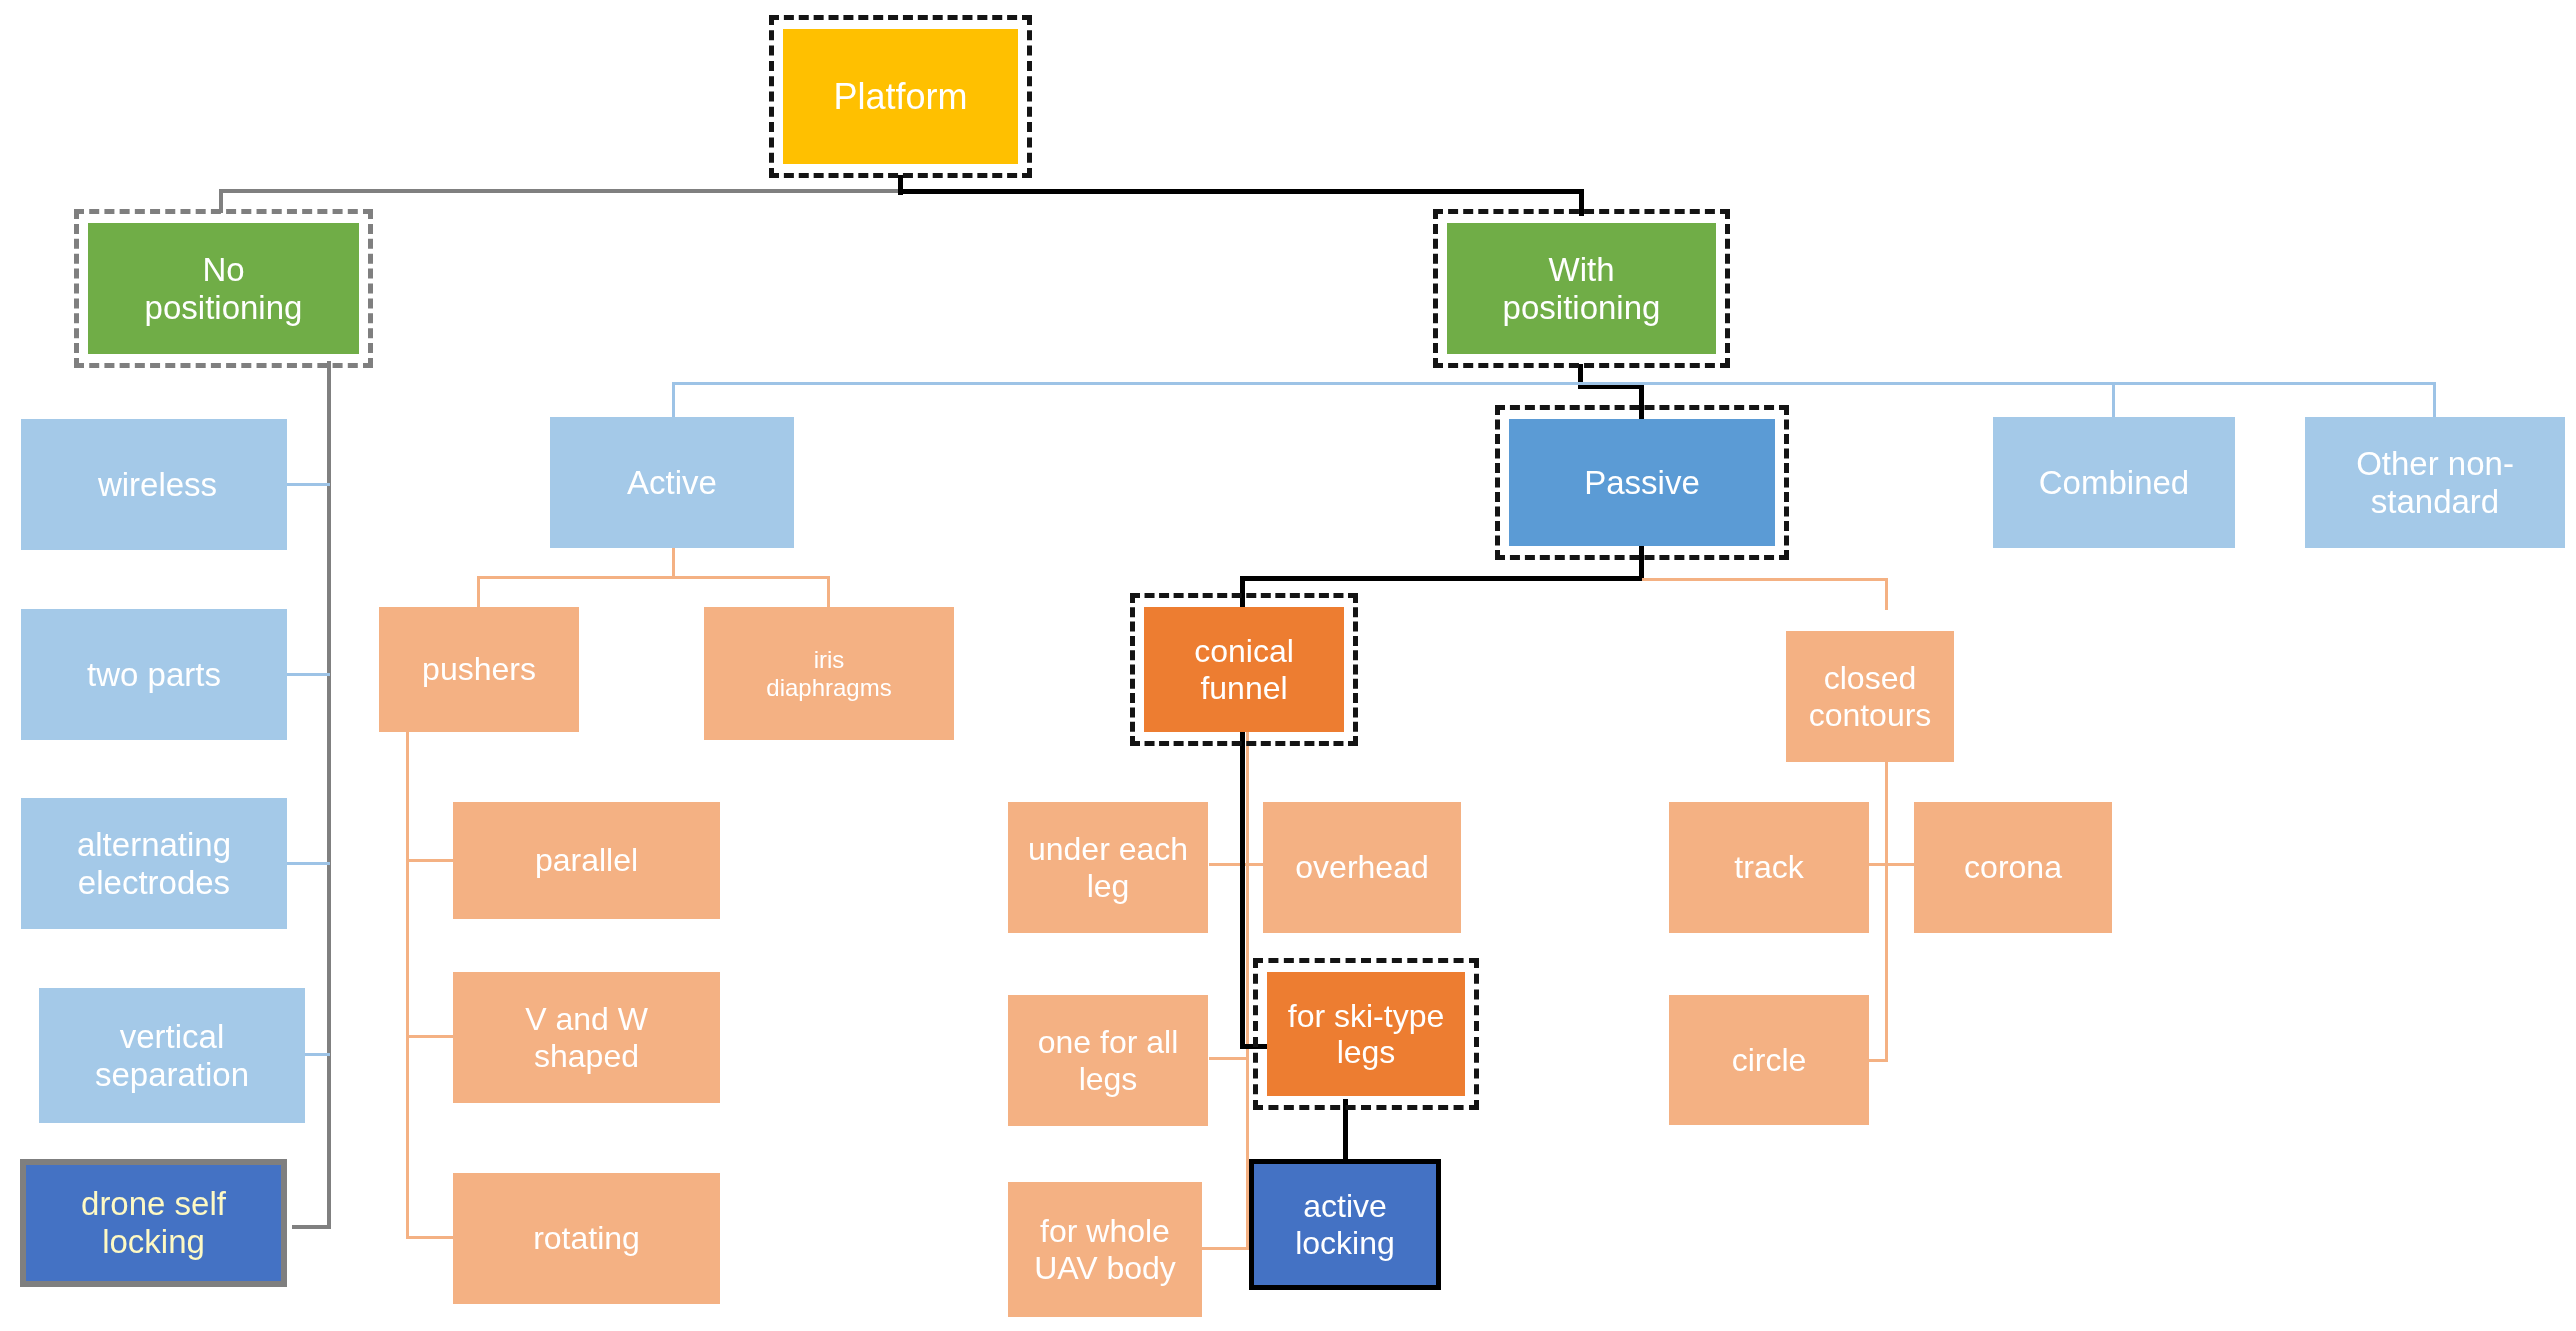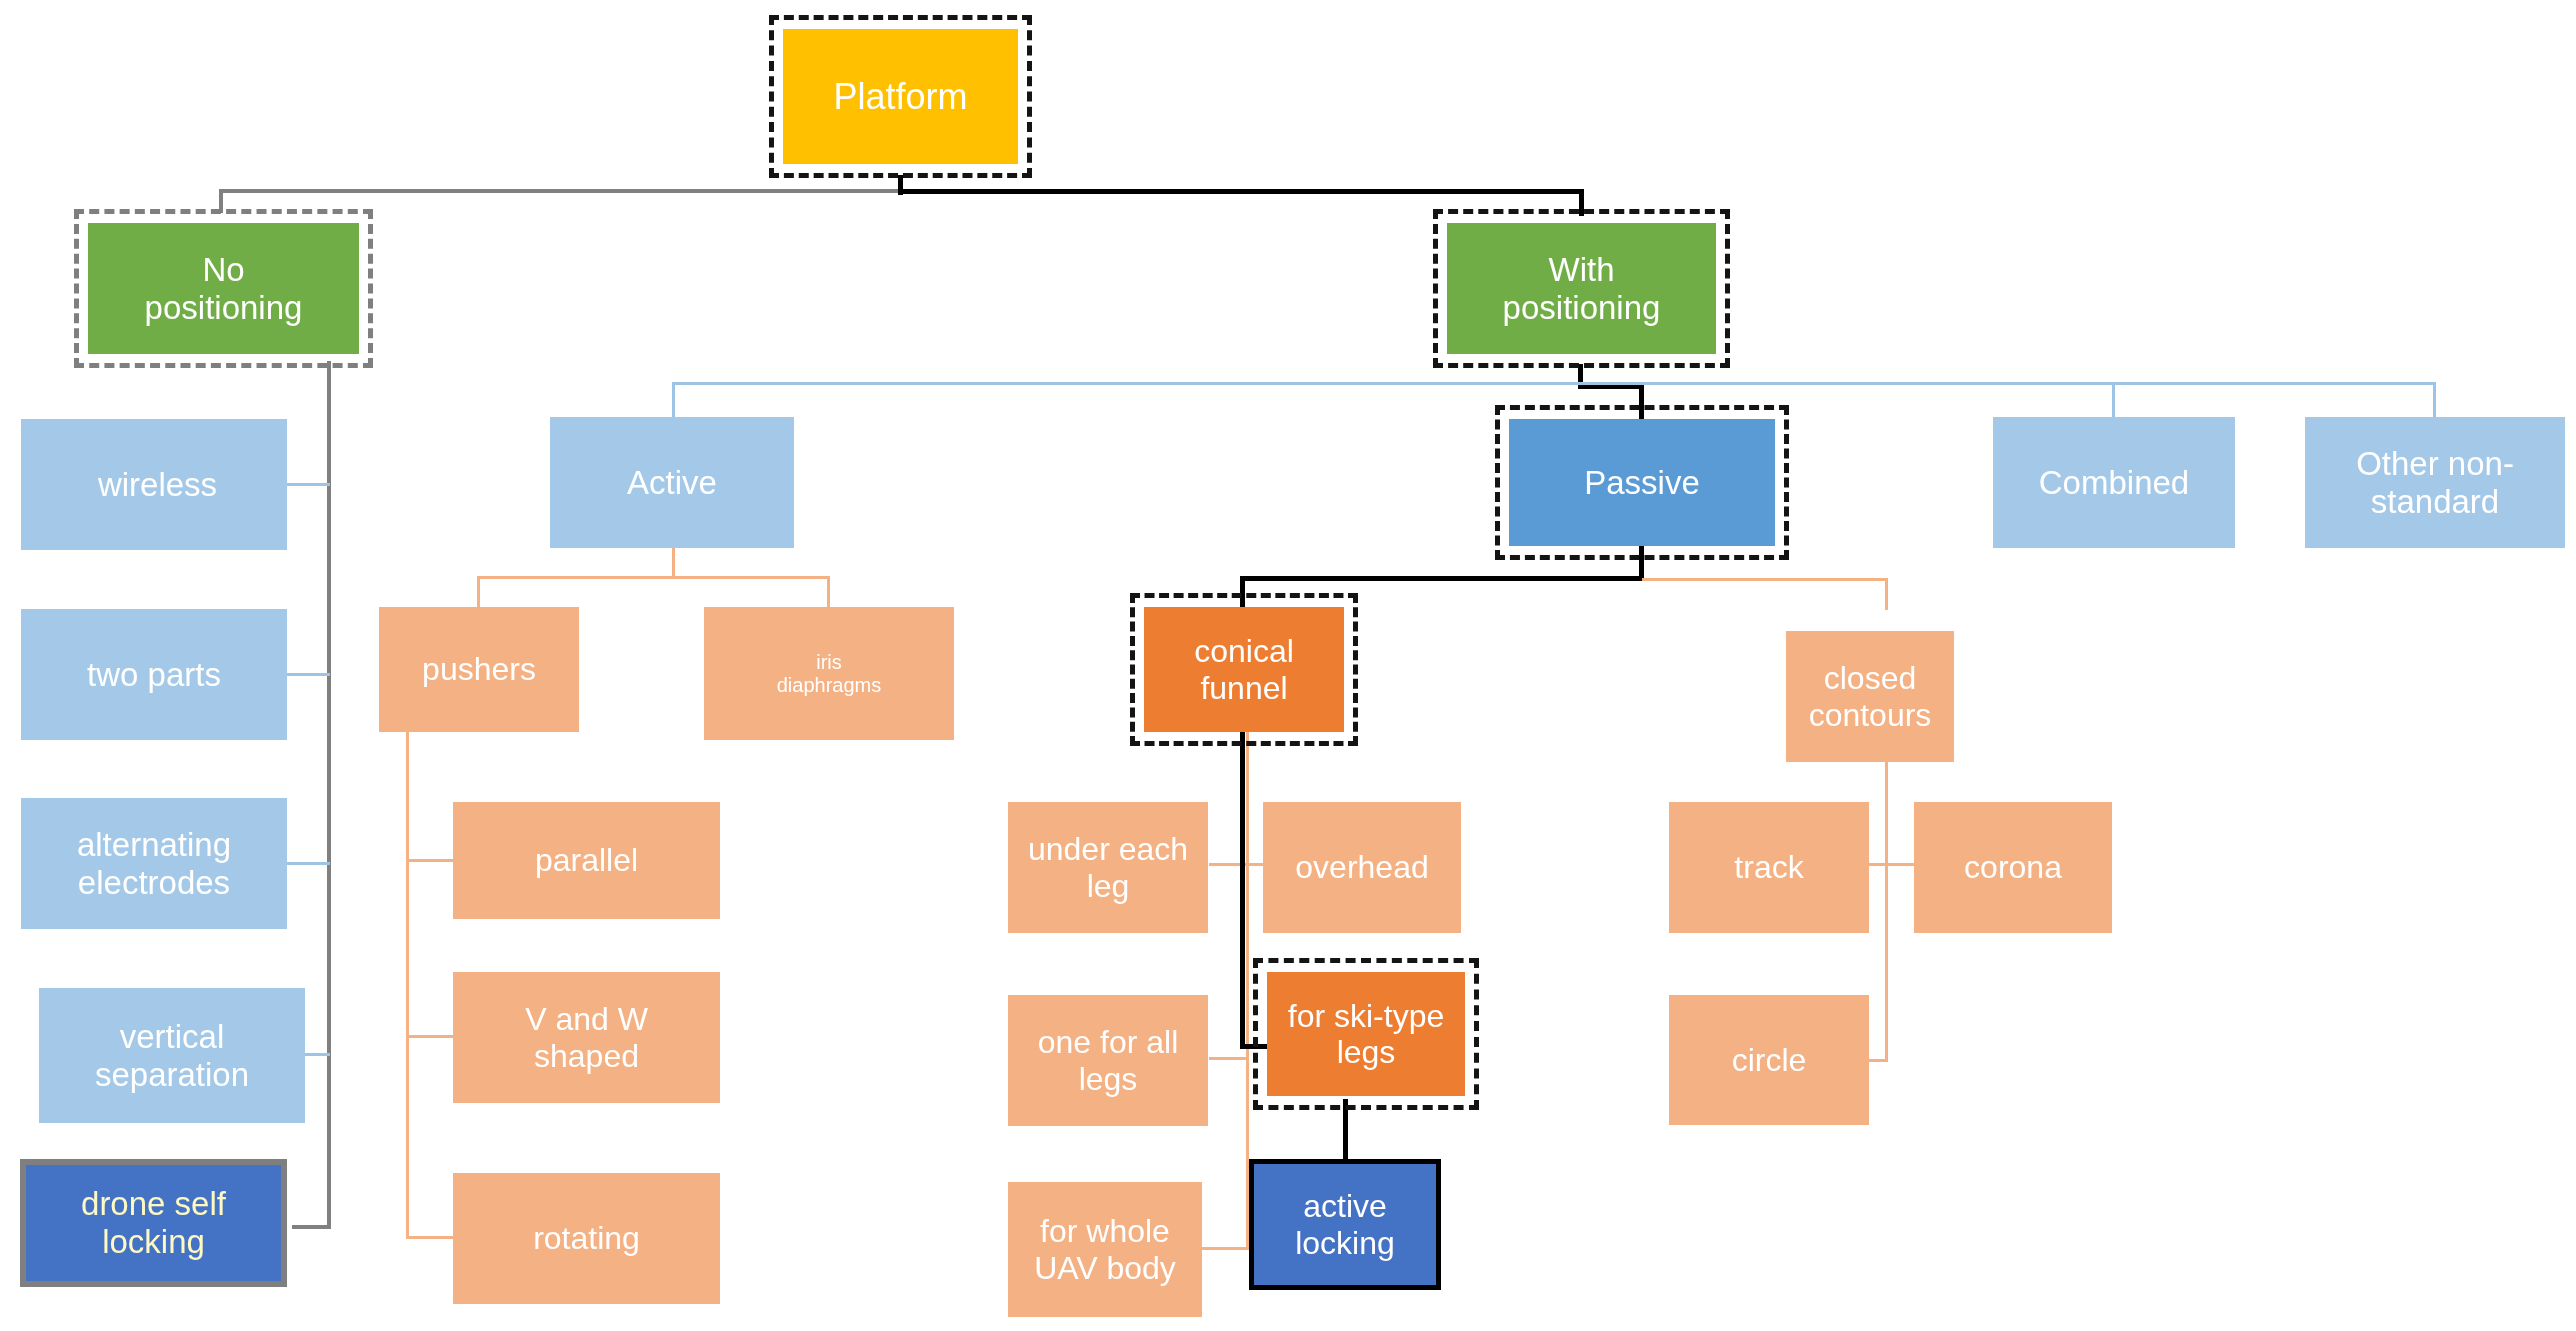--- a/index.html
+++ b/index.html
@@ -78,21 +78,21 @@
     <div class="node" style="left: 39px; top: 988px; width: 266px; height: 135px; font-size: 33px; background: rgb(164, 201, 232); color: rgb(255, 255, 255);">vertical
 separation</div>
     <div class="node b-gray-solid" style="left: 20px; top: 1159px; width: 267px; height: 128px; font-size: 33px; background: rgb(68, 114, 196); color: #fef9c3;">drone self
 locking</div>
     <div class="node" style="left: 550px; top: 417px; width: 244px; height: 131px; font-size: 33px; background: rgb(164, 201, 232); color: rgb(255, 255, 255);">Active</div>
     <div class="node b-black-dashed" style="left: 1509px; top: 419px; width: 266px; height: 127px; font-size: 33px; background: rgb(91, 155, 213); color: rgb(255, 255, 255);">Passive</div>
     <div class="node" style="left: 1993px; top: 417px; width: 242px; height: 131px; font-size: 33px; background: rgb(164, 201, 232); color: rgb(255, 255, 255);">Combined</div>
     <div class="node" style="left: 2305px; top: 417px; width: 260px; height: 131px; font-size: 33px; background: rgb(164, 201, 232); color: rgb(255, 255, 255);">Other non-
 standard</div>
     <div class="node" style="left: 379px; top: 607px; width: 200px; height: 125px; font-size: 32px; background: rgb(244, 177, 131); color: rgb(255, 255, 255);">pushers</div>
-    <div class="node" style="left: 704px; top: 607px; width: 250px; height: 133px; font-size: 20px; background: rgb(244, 177, 131); color: rgb(255, 255, 255);">iris
+    <div class="node" style="left: 704px; top: 607px; width: 250px; height: 133px; font-size: 24px; background: rgb(244, 177, 131); color: rgb(255, 255, 255);">iris
 diaphragms</div>
     <div class="node b-black-dashed" style="left: 1144px; top: 607px; width: 200px; height: 125px; font-size: 32px; background: rgb(237, 125, 49); color: rgb(255, 255, 255);">conical
 funnel</div>
     <div class="node" style="left: 1786px; top: 631px; width: 168px; height: 131px; font-size: 32px; background: rgb(244, 177, 131); color: rgb(255, 255, 255);">closed
 contours</div>
     <div class="node" style="left: 453px; top: 802px; width: 267px; height: 117px; font-size: 32px; background: rgb(244, 177, 131); color: rgb(255, 255, 255);">parallel</div>
     <div class="node" style="left: 453px; top: 972px; width: 267px; height: 131px; font-size: 32px; background: rgb(244, 177, 131); color: rgb(255, 255, 255);">V and W
 shaped</div>
     <div class="node" style="left: 453px; top: 1173px; width: 267px; height: 131px; font-size: 32px; background: rgb(244, 177, 131); color: rgb(255, 255, 255);">rotating</div>
     <div class="node" style="left: 1008px; top: 802px; width: 200px; height: 131px; font-size: 32px; background: rgb(244, 177, 131); color: rgb(255, 255, 255);">under each

